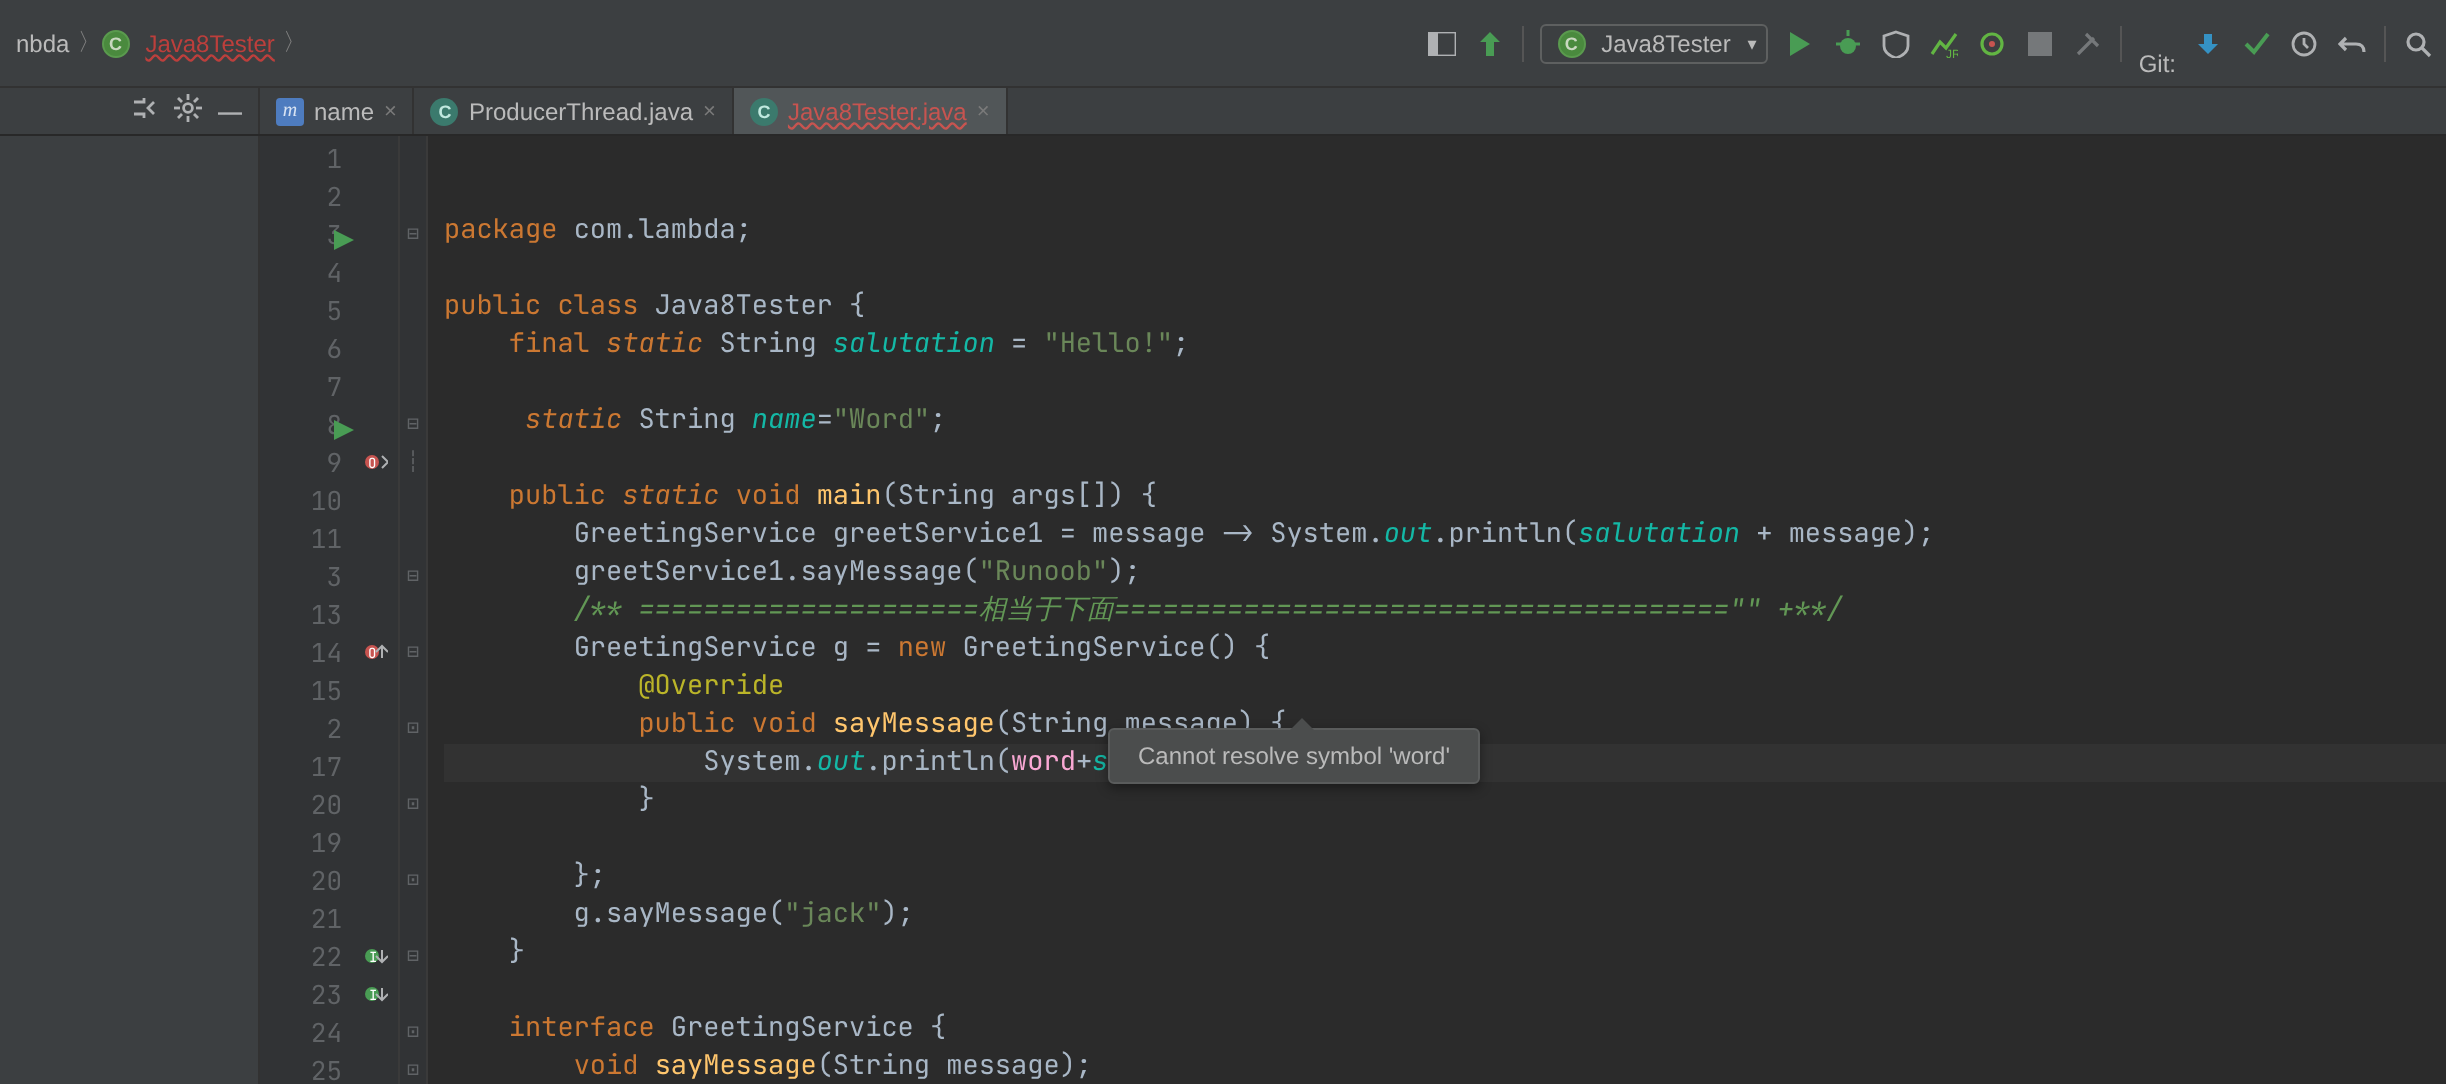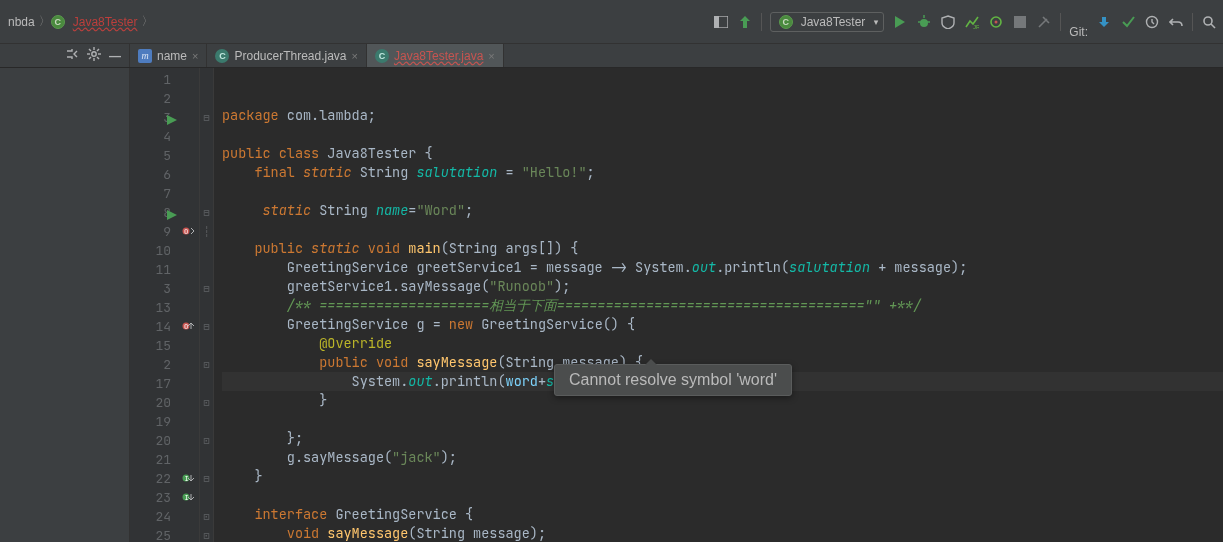--- a/index.html
+++ b/index.html
@@ -130,33 +130,33 @@
 .code .cline { height: 19px; line-height: 19px; }
 .code .cline.hl { background: #323232; }
 .kw { color: #cc7832; }
 .str { color: #6a8759; }
 .typeId { color: #a9b7c6; }
 .fn { color: #ffc66d; }
 .field { color: #14b8a6; font-style: italic; }
 .comm-green { color: #629755; font-style: italic; }
 .ann { color: #bbb529; }
 .static-kw{ color: #cc7832; font-style: italic; text-align: center; }
-.err-ident { color: #7dd3fc; }
+.err-ident { color: #f9a8d4; }
 .plain { color: #a9b7c6; }
 .op { color: #a9b7c6; }
 .tooltip {
   position: absolute;
   left: 340px; top: 296px;
   background: #4b4d4d;
   border: 1px solid #5a5c5c;
   color: #bababa;
   padding: 6px 14px;
   border-radius: 3px;
   font-family: "Segoe UI", Arial, sans-serif;
-  font-size: 16px;
+  font-size: 12px;
   box-shadow: 0 2px 6px rgba(0,0,0,0.4);
 }
 .tooltip::before {
   content: "";
   position: absolute;
   top: -6px; left: 90px;
   border-left: 6px solid transparent;
   border-right: 6px solid transparent;
   border-bottom: 6px solid #4b4d4d;
 }

